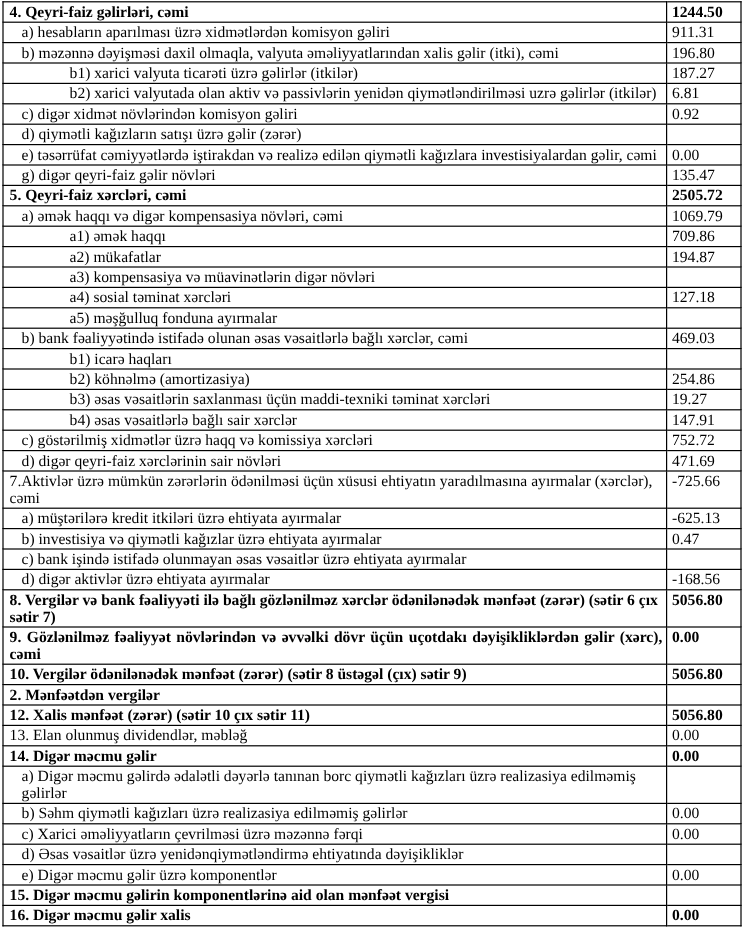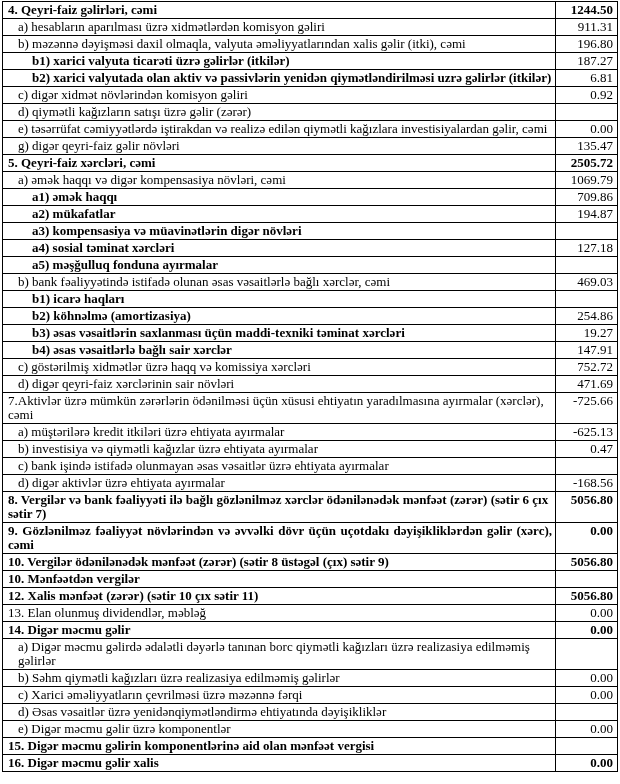--- a/index.html
+++ b/index.html
@@ -25,23 +25,23 @@
   td {
     border: 1px solid #000000;
     font-size: 13px;
     line-height: 14px;
     vertical-align: top;
     padding: 1px 3px 1px 4px;
     overflow: hidden;
   }
   td.label.ind0 { padding-left: 5px; }
   td.label.ind1 { padding-left: 15px; }
-  td.label.ind2 { padding-left: 29px; font-weight: bold; }
+  td.label.ind2 { padding-left: 55px; }
   td.value {
-    text-align: right;
+    text-align: left;
     padding-right: 4px;
     white-space: nowrap;
   }
   .bold { font-weight: bold; }
   .justify { text-align: justify; }
 </style>
 </head>
 <body>
 
 <div class="page">
@@ -169,21 +169,21 @@
         </tr>
         <tr>
           <td class="label ind0 bold justify">9. Gözlənilməz fəaliyyət növlərindən və əvvəlki dövr üçün uçotdakı dəyişikliklərdən gəlir (xərc), cəmi</td>
           <td class="value bold">0.00</td>
         </tr>
         <tr>
           <td class="label ind0 bold">10. Vergilər ödənilənədək mənfəət (zərər) (sətir 8 üstəgəl (çıx) sətir 9)</td>
           <td class="value bold">5056.80</td>
         </tr>
         <tr>
-          <td class="label ind0 bold">10. Mənfəətdən vergilər</td>
+          <td class="label ind0 bold">2. Mənfəətdən vergilər</td>
           <td class="value bold"></td>
         </tr>
         <tr>
           <td class="label ind0 bold">12. Xalis mənfəət (zərər) (sətir 10 çıx sətir 11)</td>
           <td class="value bold">5056.80</td>
         </tr>
         <tr>
           <td class="label ind0">13. Elan olunmuş dividendlər, məbləğ</td>
           <td class="value">0.00</td>
         </tr>

